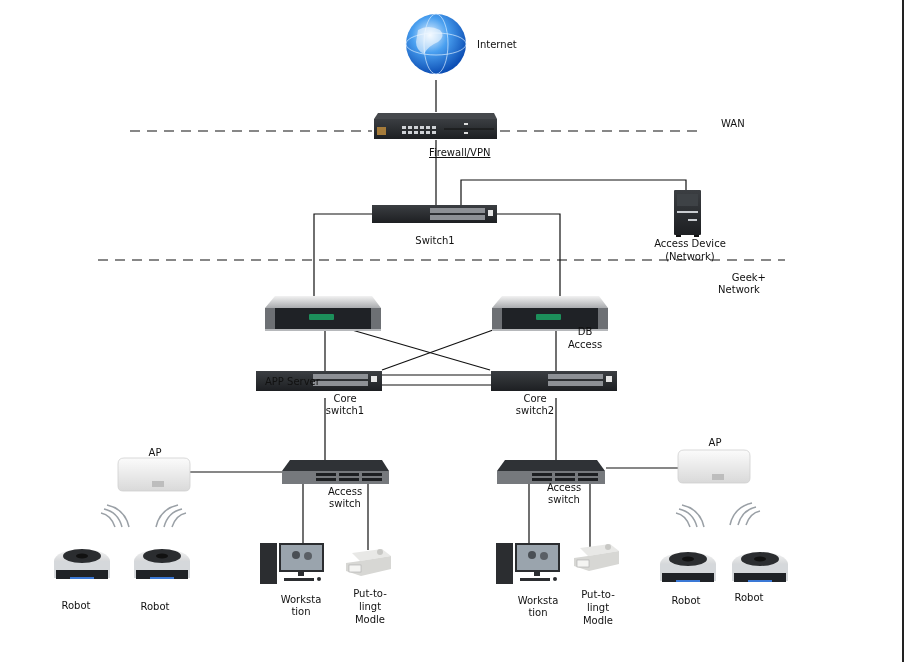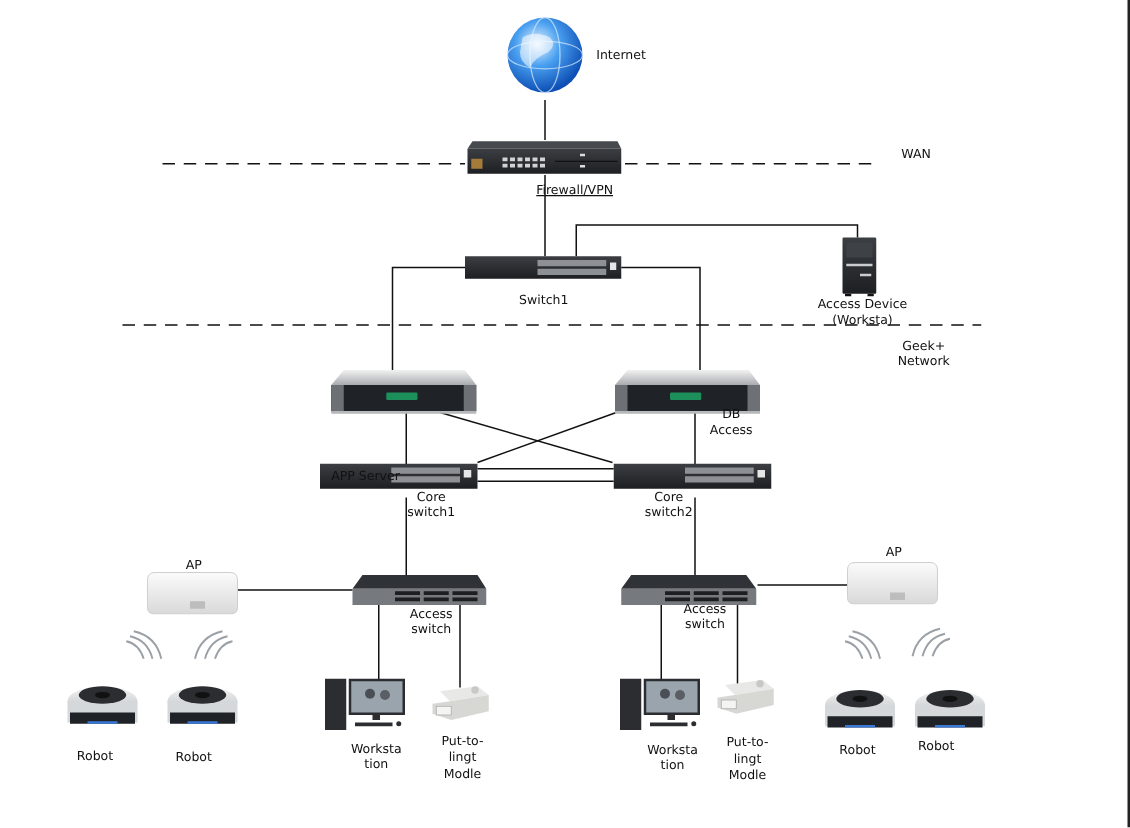--- a/index.html
+++ b/index.html
@@ -269,22 +269,22 @@
     <rect x="577" y="560" width="12" height="7" fill="#f4f4f2" stroke="#aaa" stroke-width="0.6"></rect>
     <circle cx="608" cy="547" r="3" fill="#c8c8c5"></circle>
   </g>
 </svg>
 
 <div class="lbl left" style="left:477px;top:38px;">Internet</div>
 <div class="lbl left" style="left:721px;top:117px;">WAN</div>
 <div class="lbl left" style="left:429px;top:146px;text-decoration:underline;">Firewall/VPN</div>
 <div class="lbl" style="left:405px;top:234px;width:60px;">Switch1</div>
 <div class="lbl" style="left:645px;top:237px;width:90px;">Access Device</div>
-<div class="lbl" style="left:645px;top:250px;width:90px;">(Worksta)</div>
-<div class="lbl" style="left:712px;top:271px;width:54px;">Geek+</div>
+<div class="lbl" style="left:645px;top:250px;width:90px;">(Network)</div>
+<div class="lbl" style="left:712px;top:271px;width:54px;text-align:right;">Geek+</div>
 <div class="lbl" style="left:712px;top:283px;width:54px;">Network</div>
 <div class="lbl left" style="left:265px;top:331px;margin-top:44px;">APP Server</div>
 <div class="lbl" style="left:570px;top:325px;width:30px;">DB</div>
 <div class="lbl" style="left:565px;top:338px;width:40px;">Access</div>
 <div class="lbl" style="left:320px;top:392px;width:50px;">Core</div>
 <div class="lbl" style="left:320px;top:404px;width:50px;">switch1</div>
 <div class="lbl" style="left:510px;top:392px;width:50px;">Core</div>
 <div class="lbl" style="left:510px;top:404px;width:50px;">switch2</div>
 <div class="lbl" style="left:140px;top:446px;width:30px;">AP</div>
 <div class="lbl" style="left:700px;top:436px;width:30px;">AP</div>

